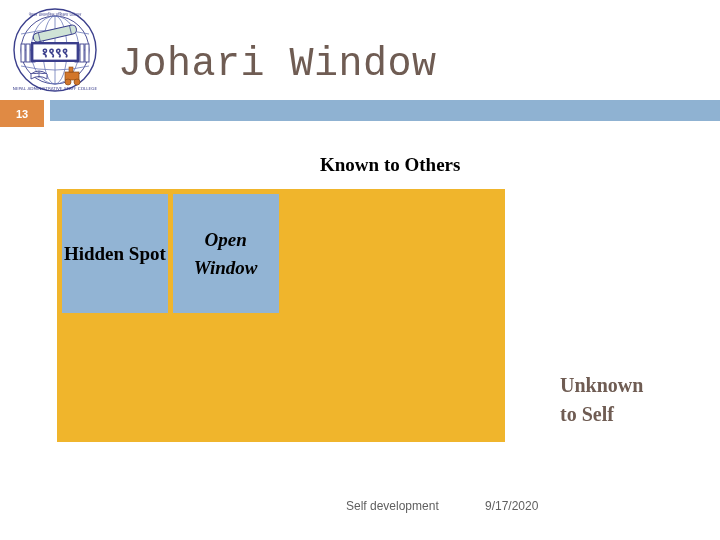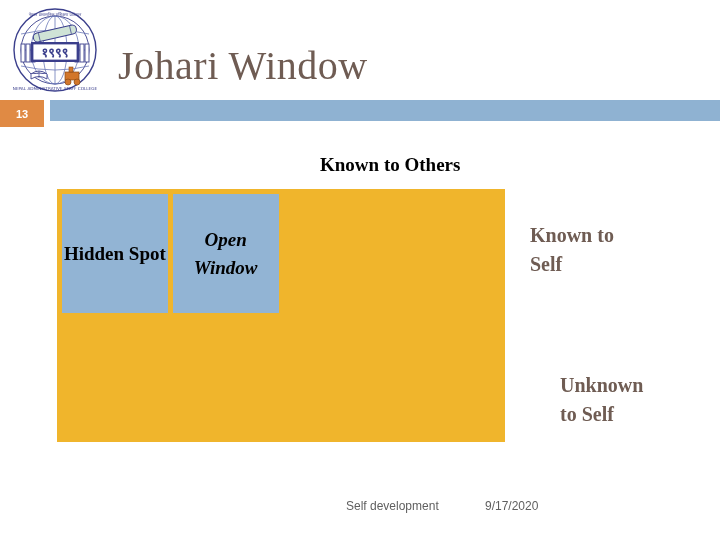--- a/index.html
+++ b/index.html
@@ -27,21 +27,21 @@
     top: 4px;
     width: 96px;
     height: 92px;
   }
   .logo svg { display: block; }
 
   .slide-title {
     position: absolute;
     left: 118px;
     top: 42px;
-    font-family: Liberation Serif, serif;
+    font-family: Liberation Mono, monospace;
     font-size: 40px;
     font-weight: 400;
     color: #6f5c53;
     letter-spacing: 0.5px;
     white-space: nowrap;
   }
 
   .bar-row {
     position: absolute;
     left: 0;
@@ -210,21 +210,19 @@
 
   <div class="col-head" id="col-head-right">Known to Others</div>
 
   <div class="grid">
     <div class="cell" id="cell-0">Hidden
 Spot</div>
     <div class="cell italic" id="cell-1">Open
 Window</div>
   </div>
 
-  <div class="row-label" id="row-label-top">Known to
-Self</div>
   <div class="row-label" id="row-label-bottom">Unknown
 to Self</div>
 
   <div class="footer" id="footer-subject">Self development</div>
   <div class="footer" id="footer-date">9/17/2020</div>
 
 </div>
 
 </body></html>

